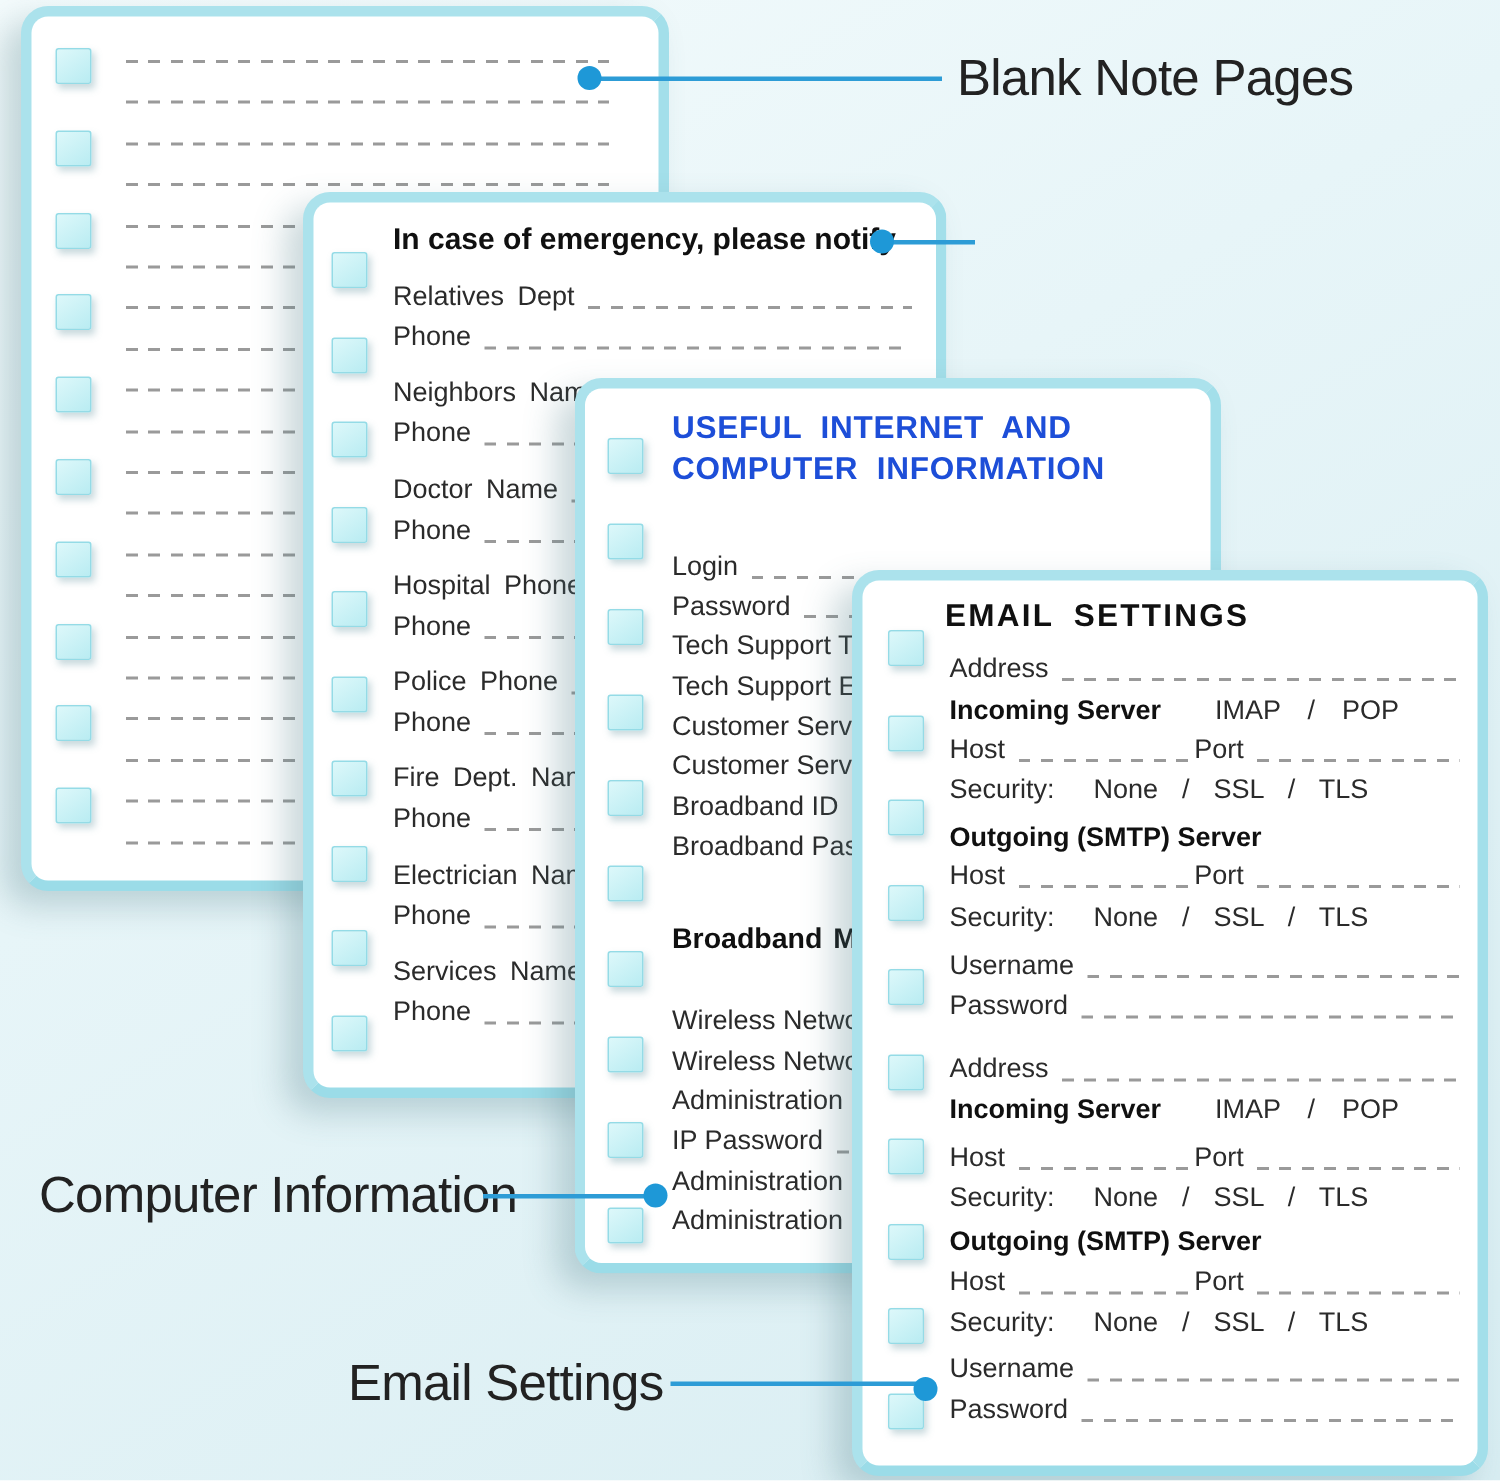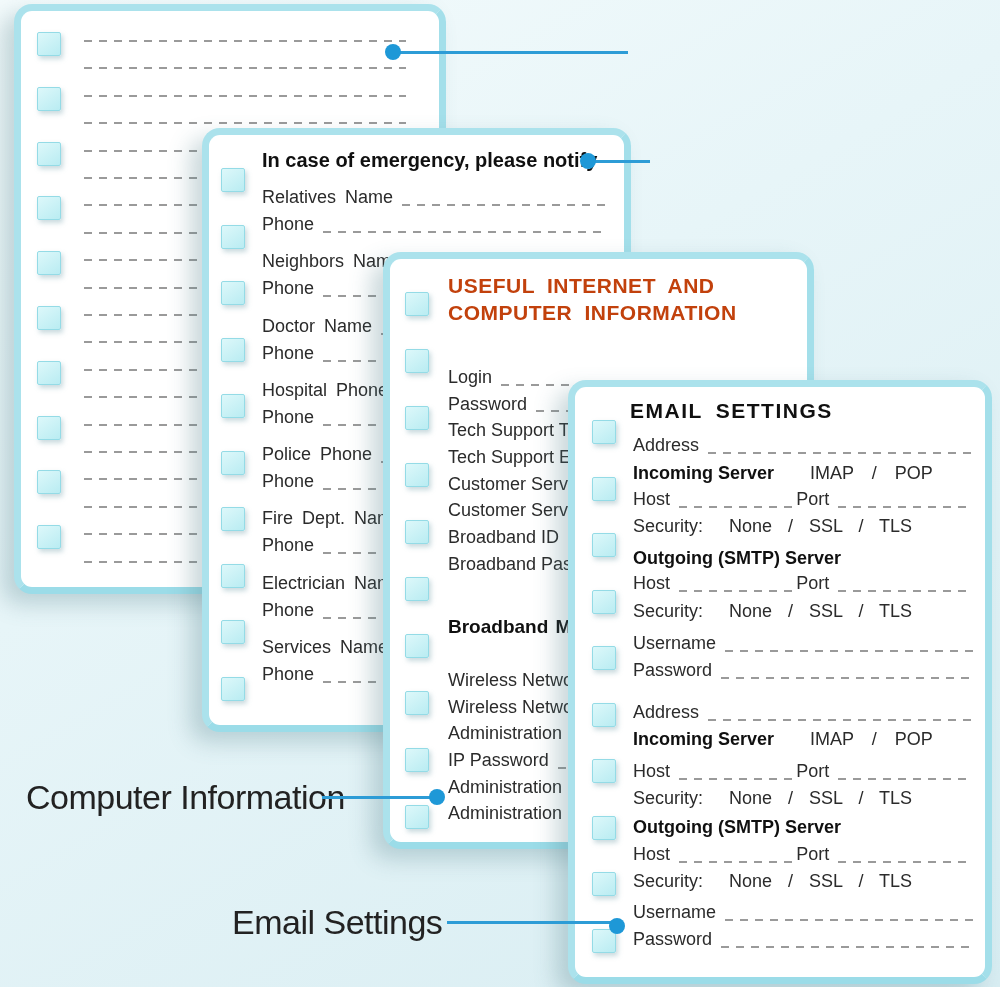--- a/index.html
+++ b/index.html
@@ -40,21 +40,21 @@
   .p2 .cbcol .cb{margin-bottom:32.5px;}
   .p2-title{position:absolute;left:53px;top:14px;font-size:20px;font-weight:bold;color:#101010;white-space:nowrap;}
   .p2-groups{position:absolute;left:53px;right:16px;top:49px;}
   .eg{height:64.3px;}
   .eg .nrow,.eg .prow{display:flex;align-items:center;height:27px;}
   .eg .lbl{word-spacing:4px;}
 
   
   .p3 .cbcol{position:absolute;left:15px;top:33px;}
   .p3 .cbcol .cb{margin-bottom:33px;}
-  .p3-title{position:absolute;left:58px;top:13px;font-size:21px;line-height:27px;font-weight:bold;color:#c2410c;
+  .p3-title{position:absolute;left:58px;top:13px;font-size:21px;line-height:27px;font-weight:bold;color:#1d4ed8;
             letter-spacing:.5px;word-spacing:6px;white-space:nowrap;}
   .p3-sec1{position:absolute;left:58px;top:76px;font-size:19px;line-height:27px;font-weight:bold;color:#101010;
            word-spacing:3px;white-space:nowrap;}
   .p3-list1{position:absolute;left:58px;right:16px;top:105px;}
   .p3-list2{position:absolute;left:58px;right:16px;top:408px;}
   .lrow{display:flex;align-items:center;height:26.7px;}
   .p3-sec2{position:absolute;left:58px;top:354px;font-size:19px;line-height:27px;font-weight:bold;color:#101010;
            word-spacing:2px;white-space:nowrap;}
 
   
@@ -122,21 +122,21 @@
       <div class="cb"></div>
       <div class="cb"></div>
       <div class="cb"></div>
       <div class="cb"></div>
     </div>
     <div class="p2-title">In case of emergency, please notify</div>
     <div class="p2-groups">
 
         <div class="eg t">
           <div class="nrow">
-            <span class="lbl">Relatives Name</span>
+            <span class="lbl">Relatives Dept</span>
             <span class="fill dash"></span>
           </div>
           <div class="prow">
             <span class="lbl">Phone</span>
             <span class="fill dash"></span>
           </div>
         </div>
 
         <div class="eg t">
           <div class="nrow">
@@ -405,20 +405,21 @@
         <span class="fill dash"></span>
       </div>
     <div class="row t" style="top:539px">
         <span>Password</span>
         <span class="fill dash"></span>
       </div>
   </div>
 
   <div class="c-dot" style="left:385px;top:44px"></div>
   <div class="c-line" style="left:395px;top:51px;width:233px"></div>
+  <div class="c-label" style="left:638px;top:30px">Blank Note Pages</div>
 
   <div class="c-dot" style="left:580px;top:153px"></div>
   <div class="c-line" style="left:592px;top:160px;width:58px"></div>
 
   <div class="c-label" style="left:26px;top:775px">Computer Information</div>
   <div class="c-line" style="left:322px;top:796px;width:115px"></div>
   <div class="c-dot" style="left:429px;top:789px"></div>
 
   <div class="c-label" style="left:232px;top:900px">Email Settings</div>
   <div class="c-line" style="left:447px;top:921px;width:170px"></div>

